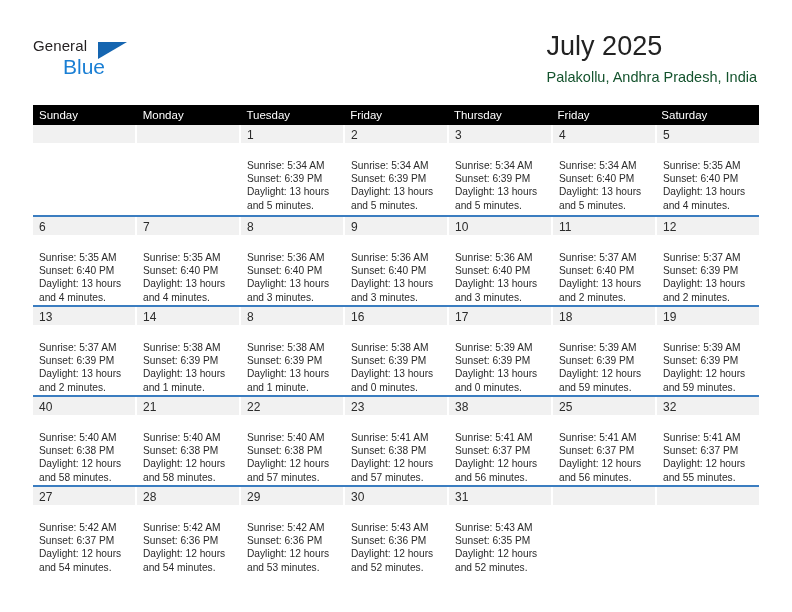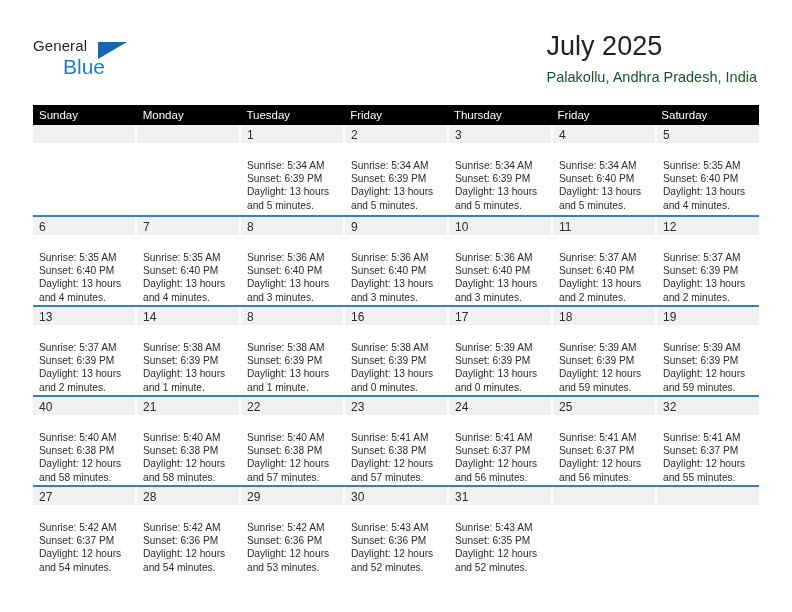--- a/index.html
+++ b/index.html
@@ -406,21 +406,21 @@
           <div class="day-cell">
             <div class="day-number-band"><span class="day-number">23</span></div>
             <div class="day-info">
               <div>Sunrise: 5:41 AM</div>
               <div>Sunset: 6:38 PM</div>
               <div>Daylight: 12 hours</div>
               <div>and 57 minutes.</div>
             </div>
           </div>
           <div class="day-cell">
-            <div class="day-number-band"><span class="day-number">24</span></div>
+            <div class="day-number-band"><span class="day-number">38</span></div>
             <div class="day-info">
               <div>Sunrise: 5:41 AM</div>
               <div>Sunset: 6:37 PM</div>
               <div>Daylight: 12 hours</div>
               <div>and 56 minutes.</div>
             </div>
           </div>
           <div class="day-cell">
             <div class="day-number-band"><span class="day-number">25</span></div>
             <div class="day-info">

